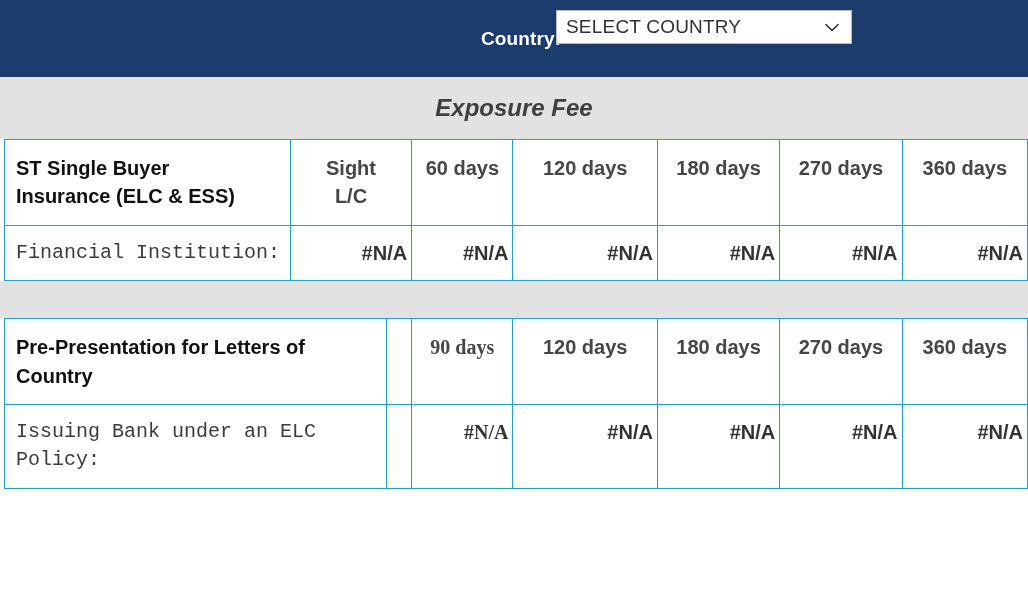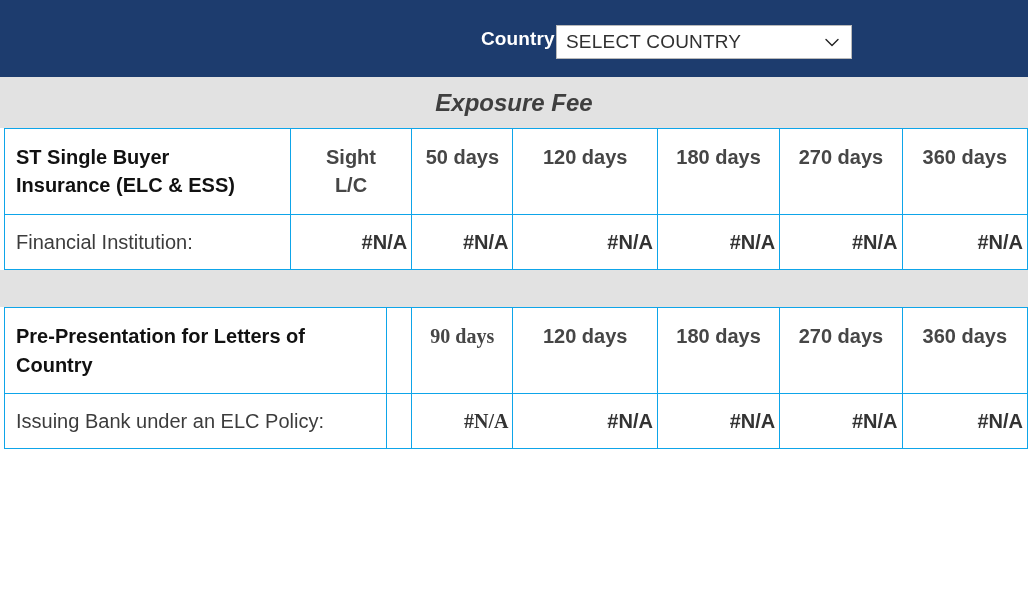--- a/index.html
+++ b/index.html
@@ -32,21 +32,21 @@
   }
   .country-label {
     color: #ffffff;
     font-size: 19px;
     font-weight: bold;
     letter-spacing: 0.1px;
   }
   .country-select-wrap {
     position: absolute;
     left: 556px;
-    top: 25px;
+    top: 10px;
     width: 296px;
     height: 34px;
   }
   .country-select {
     width: 296px;
     height: 34px;
     background: #ffffff;
     border: 1px solid #b9b9b9;
     display: flex;
     align-items: center;
@@ -69,21 +69,21 @@
     flex: 0 0 auto;
   }
   .chev svg { display: block; }
 
   
   .band {
     background: #e2e2e2;
     width: 1028px;
   }
   .band-title {
-    height: 51px;
+    height: 62px;
     display: flex;
     align-items: center;
     justify-content: center;
   }
   .band-title span {
     font-size: 24px;
     font-style: italic;
     font-weight: bold;
     color: #3f3f3f;
   }
@@ -143,20 +143,21 @@
     text-align: center;
     padding-left: 4px;
     padding-right: 4px;
   }
   .rowlabel .cell-inner {
     font-size: 20px;
     font-weight: normal;
     color: #3c3c3c;
     text-align: left;
     padding-left: 11px;
+    font-family: Liberation Mono, monospace;
   }
   .val .cell-inner {
     font-size: 20px;
     font-weight: bold;
     color: #333333;
     text-align: right;
     padding-left: 4px;
     padding-right: 4px;
   }
   .h-tall .cell-inner { padding-top: 14px; padding-bottom: 14px; }
@@ -188,21 +189,21 @@
   <table class="fee-table t1">
     <tbody>
         <tr>
       <th class="c0 hdr-main h-tall">
         <div class="cell-inner"><span>ST Single Buyer</span><br><span>Insurance (ELC &amp; ESS)</span></div>
       </th>
       <th class="c1 hdr-term h-tall">
         <div class="cell-inner"><span>Sight</span><br><span>L/C</span></div>
       </th>
       <th class="c2 hdr-term h-tall">
-        <div class="cell-inner">50 days</div>
+        <div class="cell-inner">60 days</div>
       </th>
       <th class="c3 hdr-term h-tall">
         <div class="cell-inner">120 days</div>
       </th>
       <th class="c4 hdr-term h-tall">
         <div class="cell-inner">180 days</div>
       </th>
       <th class="c5 hdr-term h-tall">
         <div class="cell-inner">270 days</div>
       </th>

